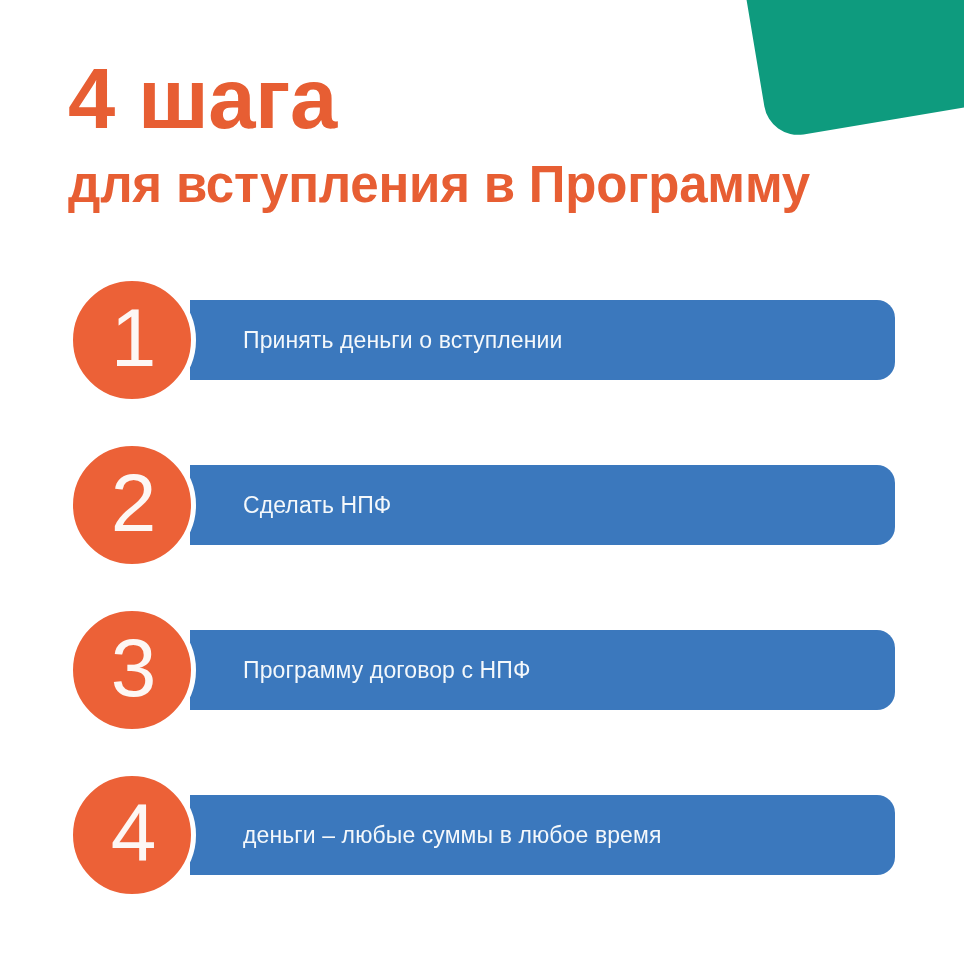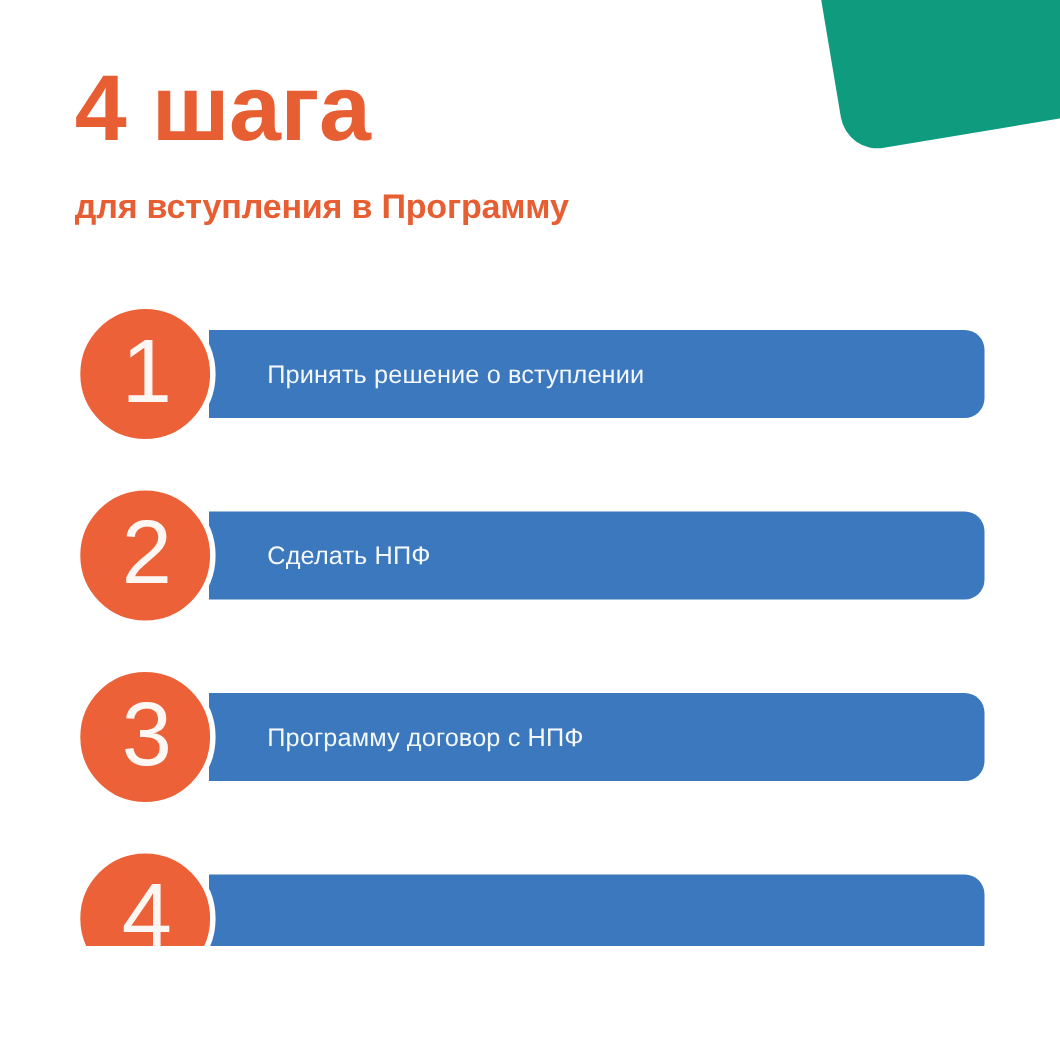--- a/index.html
+++ b/index.html
@@ -7,21 +7,21 @@
     padding: 0;
     background: #ffffff;
   }
   body {
     font-family: "Liberation Sans", "DejaVu Sans", sans-serif;
   }
 
   .poster {
     position: relative;
     width: 964px;
-    height: 860px;
+    height: 964px;
     background: #ffffff;
     overflow: hidden;
   }
 
   
   .green-shape {
     position: absolute;
     top: -150px;
     left: 770px;
     width: 420px;
@@ -43,22 +43,22 @@
     display: block;
     font-size: 85px;
     line-height: 0.96;
     font-weight: 700;
     letter-spacing: -0.5px;
     color: #E75E33;
     white-space: nowrap;
   }
   .headline-sub {
     display: block;
-    margin-top: 32px;
-    font-size: 31px;
+    margin-top: 18px;
+    font-size: 51px;
     line-height: 1.05;
     font-weight: 700;
     letter-spacing: -0.2px;
     color: #E75E33;
     white-space: nowrap;
   }
 
   
   .steps {
     position: absolute;
@@ -129,21 +129,21 @@
   <div class="headline">
     <span class="headline-main">4 шага</span>
     <span class="headline-sub">для вступления в Программу</span>
   </div>
 
   <div class="steps">
 
     <div class="step">
       <div class="step-bar">
         <div class="step-text">
-          <span>Принять решение о вступлении</span>
+          <span>Принять деньги о вступлении</span>
         </div>
       </div>
       <div class="step-badge">
         <span class="step-number">1</span>
       </div>
     </div>
 
     <div class="step">
       <div class="step-bar">
         <div class="step-text">
@@ -162,20 +162,21 @@
         </div>
       </div>
       <div class="step-badge">
         <span class="step-number">3</span>
       </div>
     </div>
 
     <div class="step">
       <div class="step-bar">
         <div class="step-text">
+          <span class="l2">деньги – любые суммы в любое время</span>
         </div>
       </div>
       <div class="step-badge">
         <span class="step-number">4</span>
       </div>
     </div>
 
   </div>
 </div>
 

